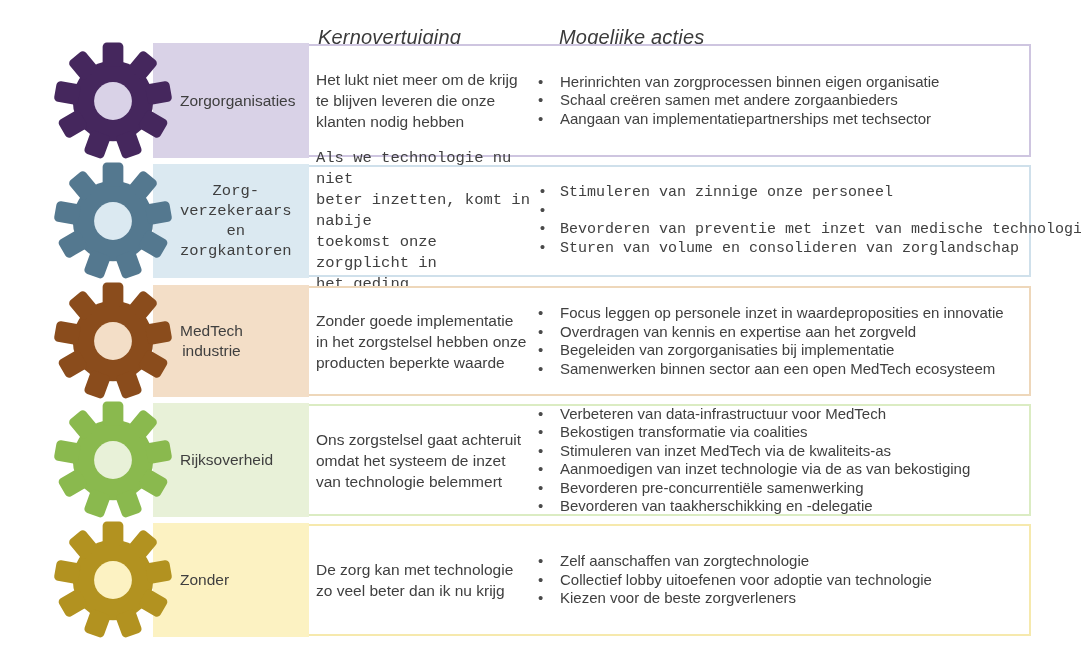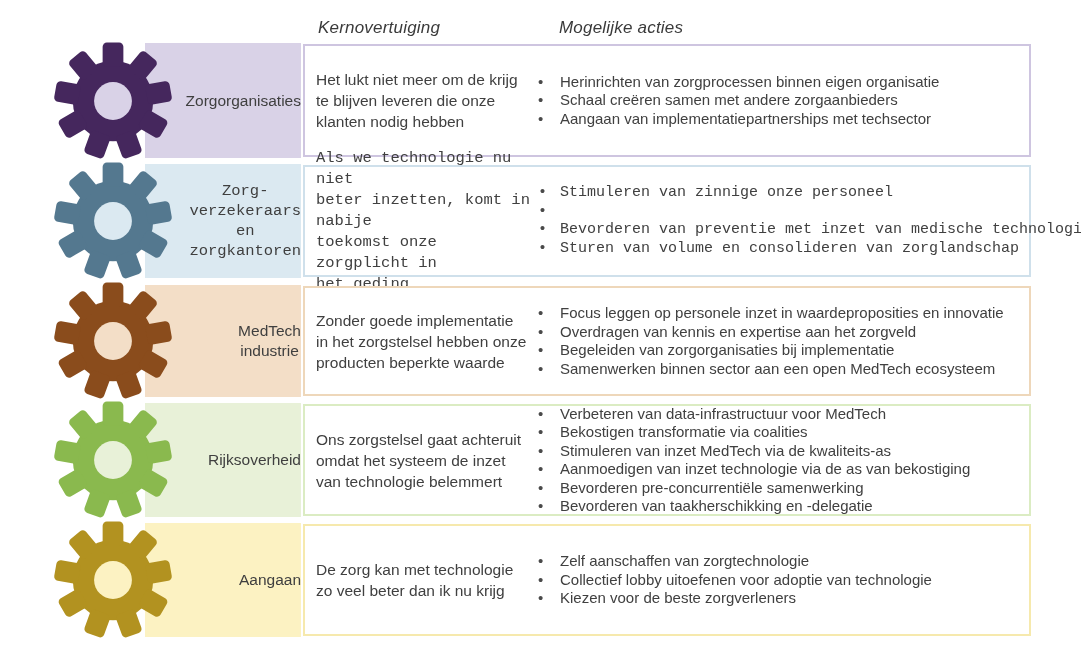--- a/index.html
+++ b/index.html
@@ -1,36 +1,36 @@
 <!DOCTYPE html>
 <html><head>
 <meta charset="utf-8">
 <style>
   html,body{margin:0;padding:0;background:#ffffff;}
   .stage{
     position:relative;width:1081px;height:650px;background:#ffffff;overflow:hidden;
     font-family:"Liberation Sans",sans-serif;color:#404040;
   }
   .col-header{
-    position:absolute;top:18px;font-style:italic;font-size:17px;color:#3a3a3a;
+    position:absolute;top:26px;font-style:italic;font-size:20px;color:#3a3a3a;
     letter-spacing:.2px;white-space:nowrap;
   }
   .col-header.kern-h{left:318px;}
   .col-header.acties-h{left:559px;}
 
   .row{position:absolute;left:0;width:1081px;}
 
   .gear{
     position:absolute;left:52px;width:122px;height:122px;top:50%;
     transform:translateY(-50%);color:var(--gear);z-index:2;
   }
   .band{
-    position:absolute;left:145px;width:156px;top:0;bottom:0;
+    position:absolute;left:153px;width:156px;top:0;bottom:0;
     background:var(--tint);box-sizing:border-box;padding-left:27px;
-    display:flex;align-items:center;justify-content:flex-end;z-index:1;
+    display:flex;align-items:center;justify-content:flex-start;z-index:1;
   }
   .band .label{
     white-space:pre-line;text-align:center;font-size:15.5px;line-height:20px;color:#3f3f3f;
   }
   .card{
     position:absolute;left:303px;width:728px;top:1px;bottom:1px;
     background:#ffffff;border:2px solid var(--border);box-sizing:border-box;
     display:flex;align-items:center;
   }
   .kern{
@@ -249,21 +249,21 @@
         <rect x="41.5" y="2" width="17" height="20" rx="3.5" transform="rotate(120 50 50)"></rect>
         <rect x="41.5" y="2" width="17" height="20" rx="3.5" transform="rotate(160 50 50)"></rect>
         <rect x="41.5" y="2" width="17" height="20" rx="3.5" transform="rotate(200 50 50)"></rect>
         <rect x="41.5" y="2" width="17" height="20" rx="3.5" transform="rotate(240 50 50)"></rect>
         <rect x="41.5" y="2" width="17" height="20" rx="3.5" transform="rotate(280 50 50)"></rect>
         <rect x="41.5" y="2" width="17" height="20" rx="3.5" transform="rotate(320 50 50)"></rect>
       </g>
       <circle cx="50" cy="50" r="15.5" fill="var(--tint)"></circle>
     </svg>
     <div class="band">
-      <span class="label">Aangaan</span>
+      <span class="label">Zonder</span>
     </div>
     <div class="card">
       <div class="kern">De zorg kan met technologie
 zo veel beter dan ik nu krijg</div>
       <ul class="acties">
           <li>
             <span class="dot">•</span>
             <span class="txt">Zelf aanschaffen van zorgtechnologie</span>
           </li>
           <li>

